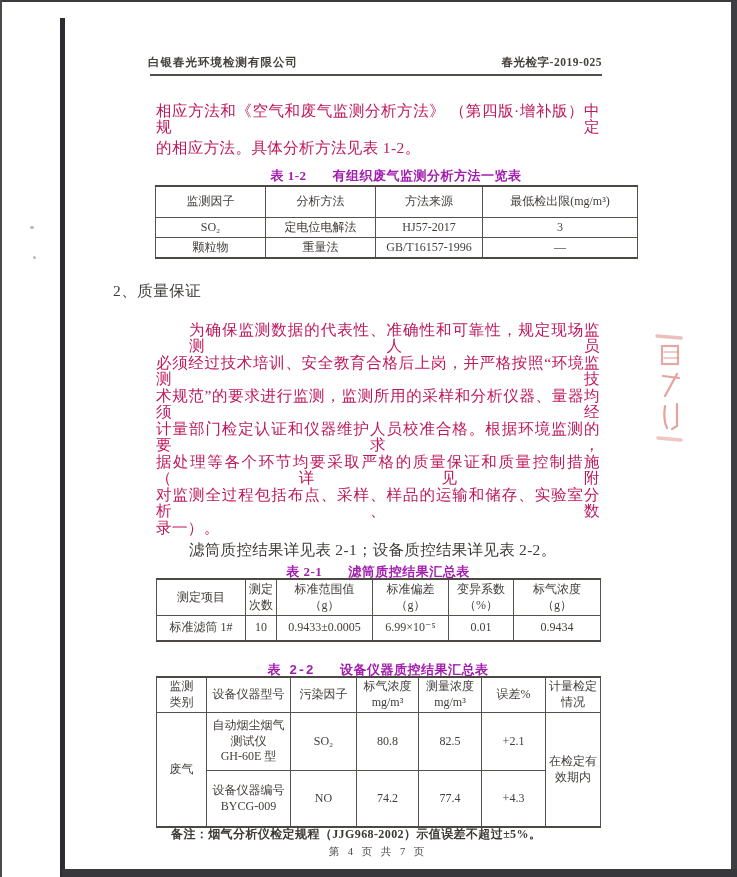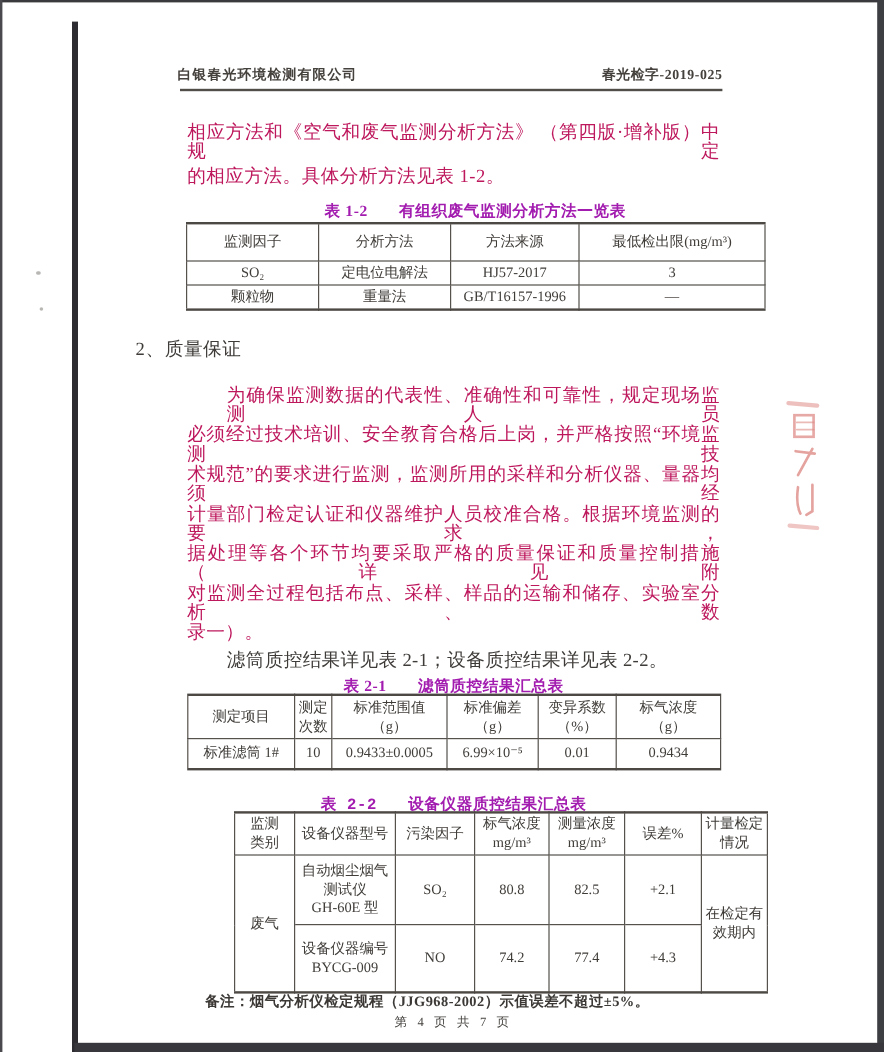--- a/index.html
+++ b/index.html
@@ -162,21 +162,21 @@
     <td class="rw">6.99×10⁻⁵</td>
     <td class="rw">0.01</td>
     <td class="rw">0.9434</td>
   </tr>
 </tbody>
   </table>
 
 <div class="abs tbl-title" style="left:156px;top:661px;width:444px;font-family:Liberation Mono, monospace;">
   <span>表 2-2</span><span class="gap"></span><span>设备仪器质控结果汇总表</span>
 </div>
-<table class="abs doc-table t22" style="width:444px;margin-left:39px;">
+<table class="abs doc-table t22" style="width:444px;">
   <colgroup>
       <col style="width:50px">
       <col style="width:84px">
       <col style="width:66px">
       <col style="width:62px">
       <col style="width:63px">
       <col style="width:64px">
       <col style="width:55px">
     </colgroup>
   <tbody>

